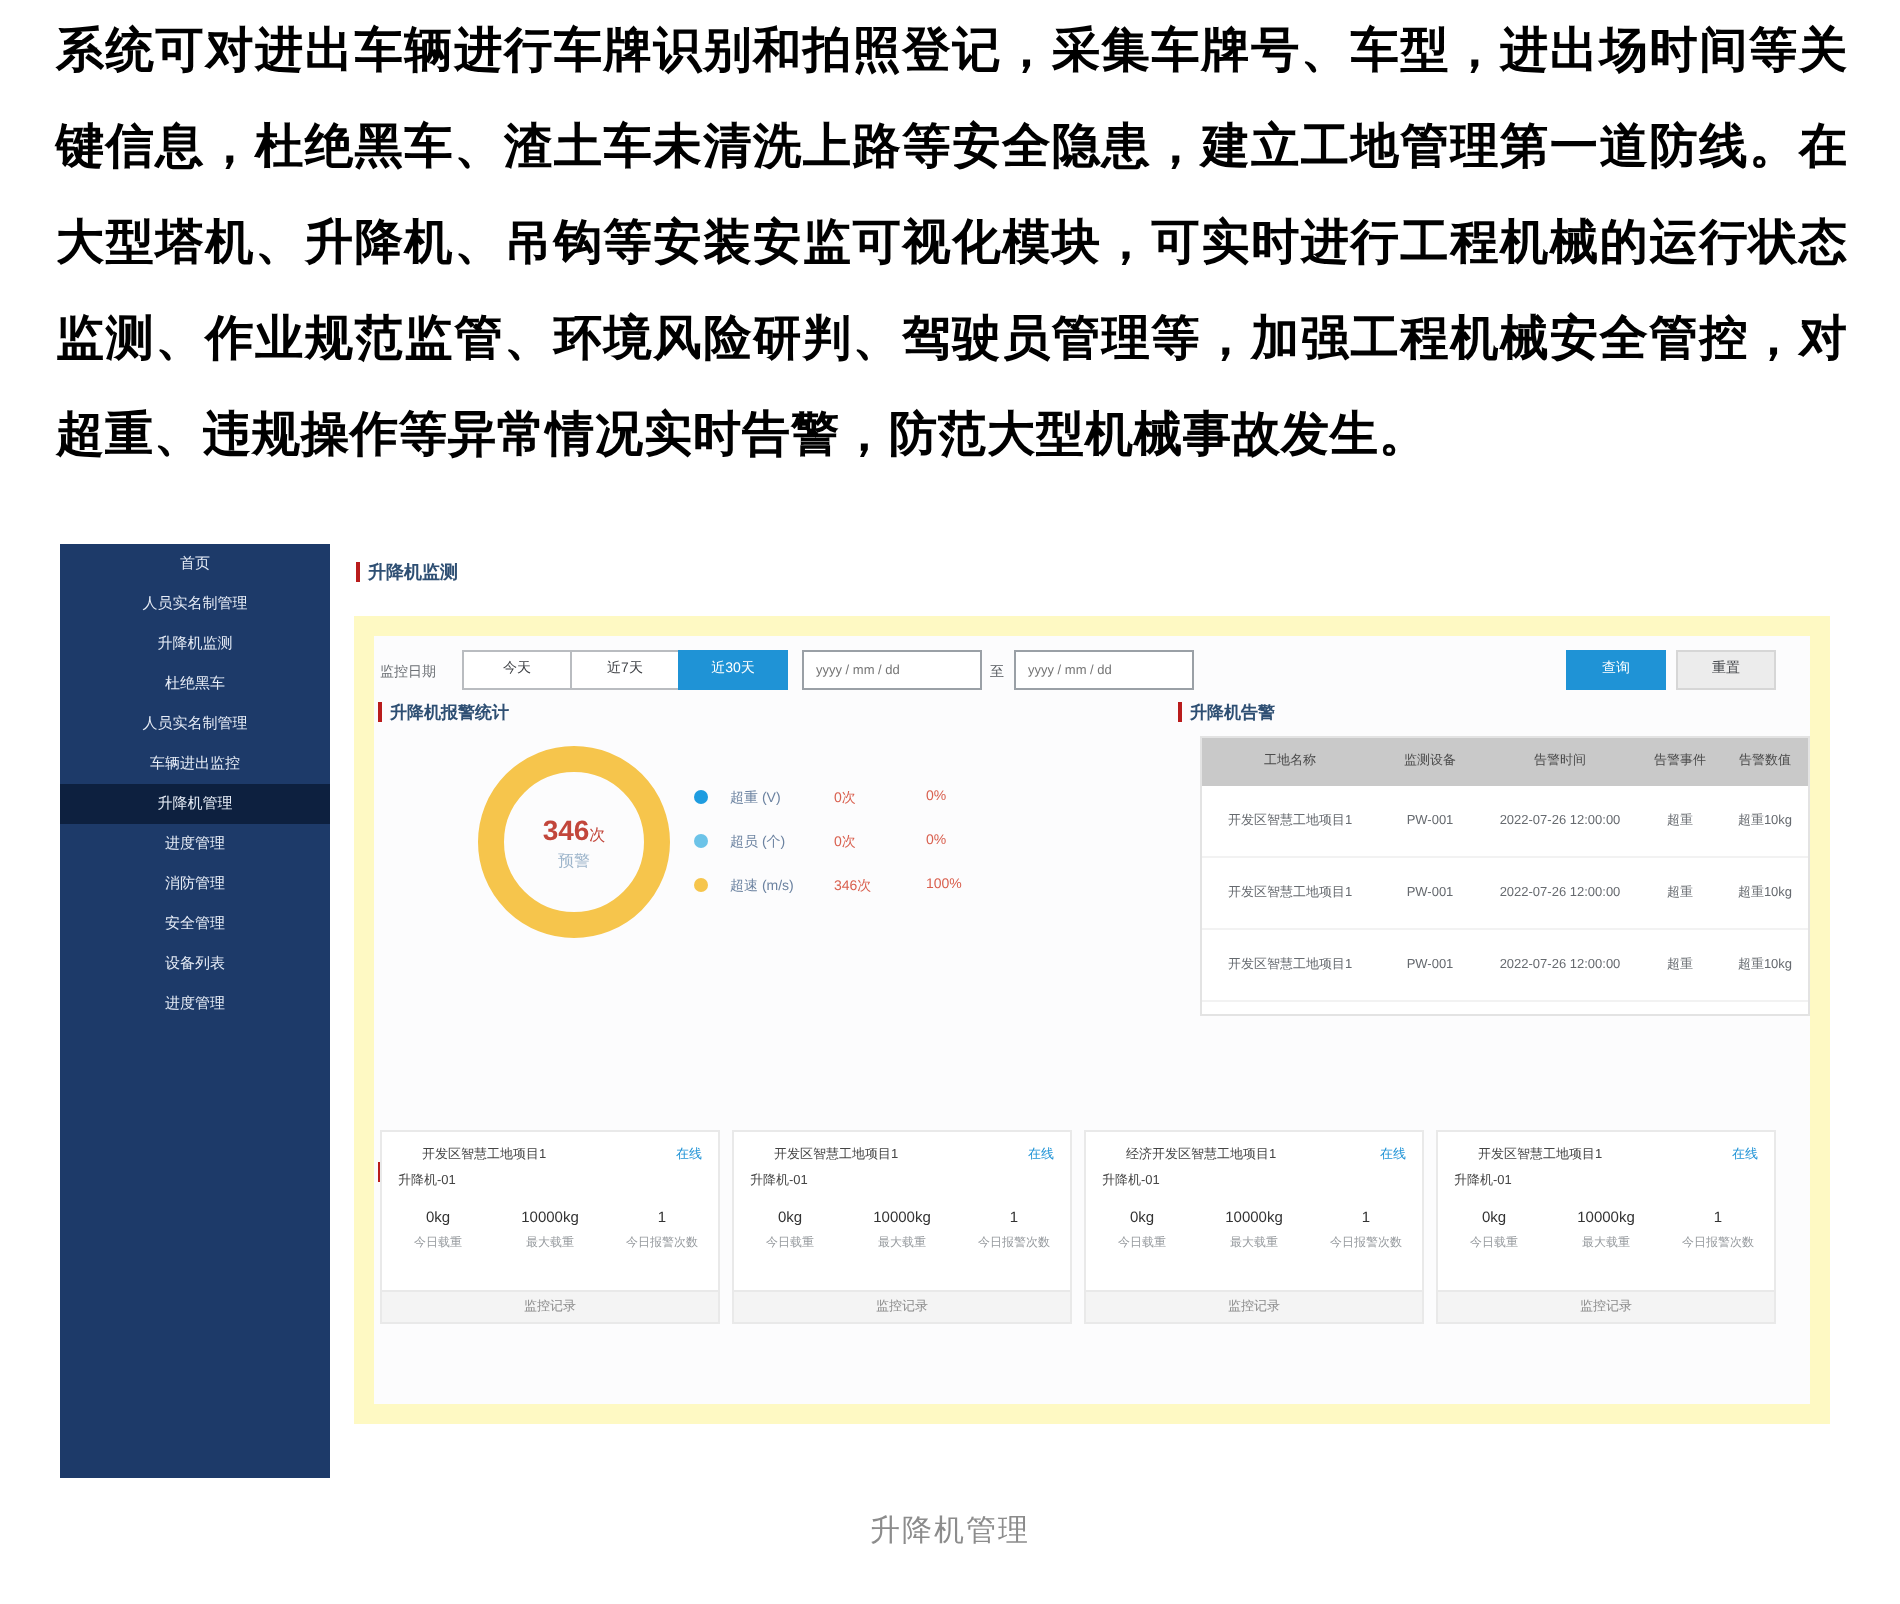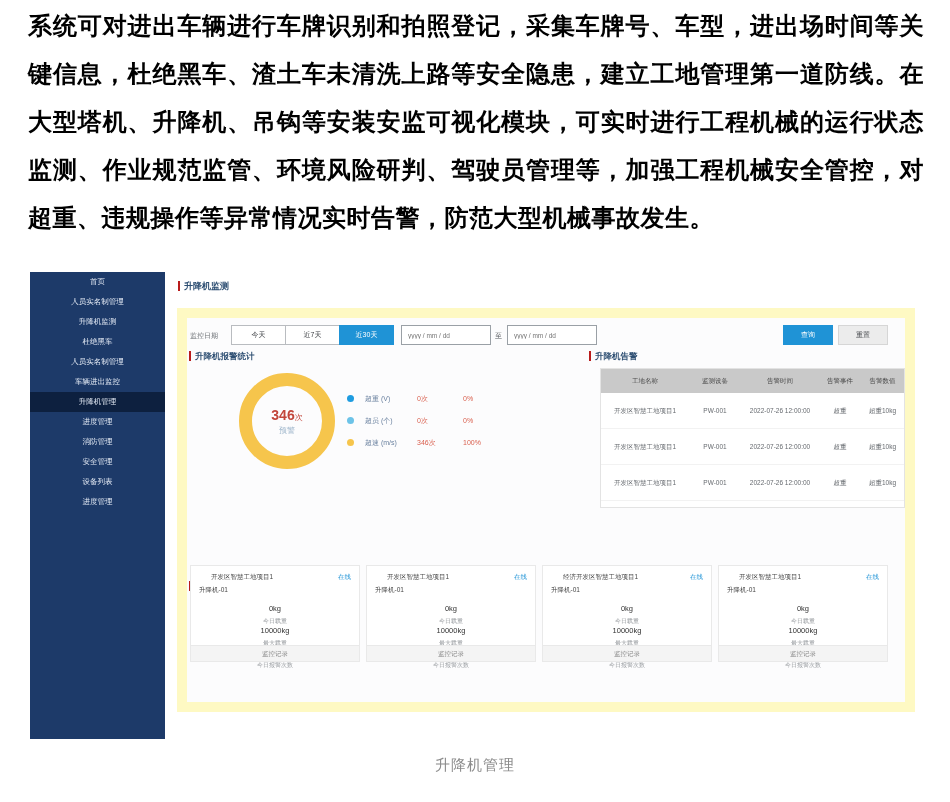--- a/index.html
+++ b/index.html
@@ -80,21 +80,21 @@
   .c0.t-wrap{ padding:0 10px; }
 
   
   .devices-title { position:absolute; left:2px; top:225px; font-size:8.5px;margin-top:38px; }
   .cards { position:absolute; left:3px; top:247px; display:flex; gap:6px; }
   .card { width:170px; height:97px; background:#ffffff; border:1px solid #e9e9e9; position:relative; }
   .card-head { display:flex; justify-content:space-between; padding:7px 8px 0 8px; }
   .card-project { font-size:6.5px; color:#454545; padding-left:12px; }
   .card-status { font-size:6.5px; color:#1f93d6; }
   .card-device { font-size:6.5px; color:#454545; margin:4px 0 0 8px; }
-  .card-stats { display:flex; margin-top:9px;flex-direction:column; }
+  .card-stats { display:flex; margin-top:9px; }
   .card-col { flex:1; text-align:center; }
   .card-val { font-size:7.5px; color:#333333; }
   .card-lbl { font-size:6px; color:#979b9f; margin-top:4px; }
   .card-footer { position:absolute; left:0; bottom:0; width:100%; height:16px; background:#f4f4f4;
                  border-top:1px solid #e9e9e9; text-align:center; line-height:16px;
                  font-size:6.5px; color:#8a8a8a; cursor:pointer; }
 </style>
 </head>
 <body>
 

